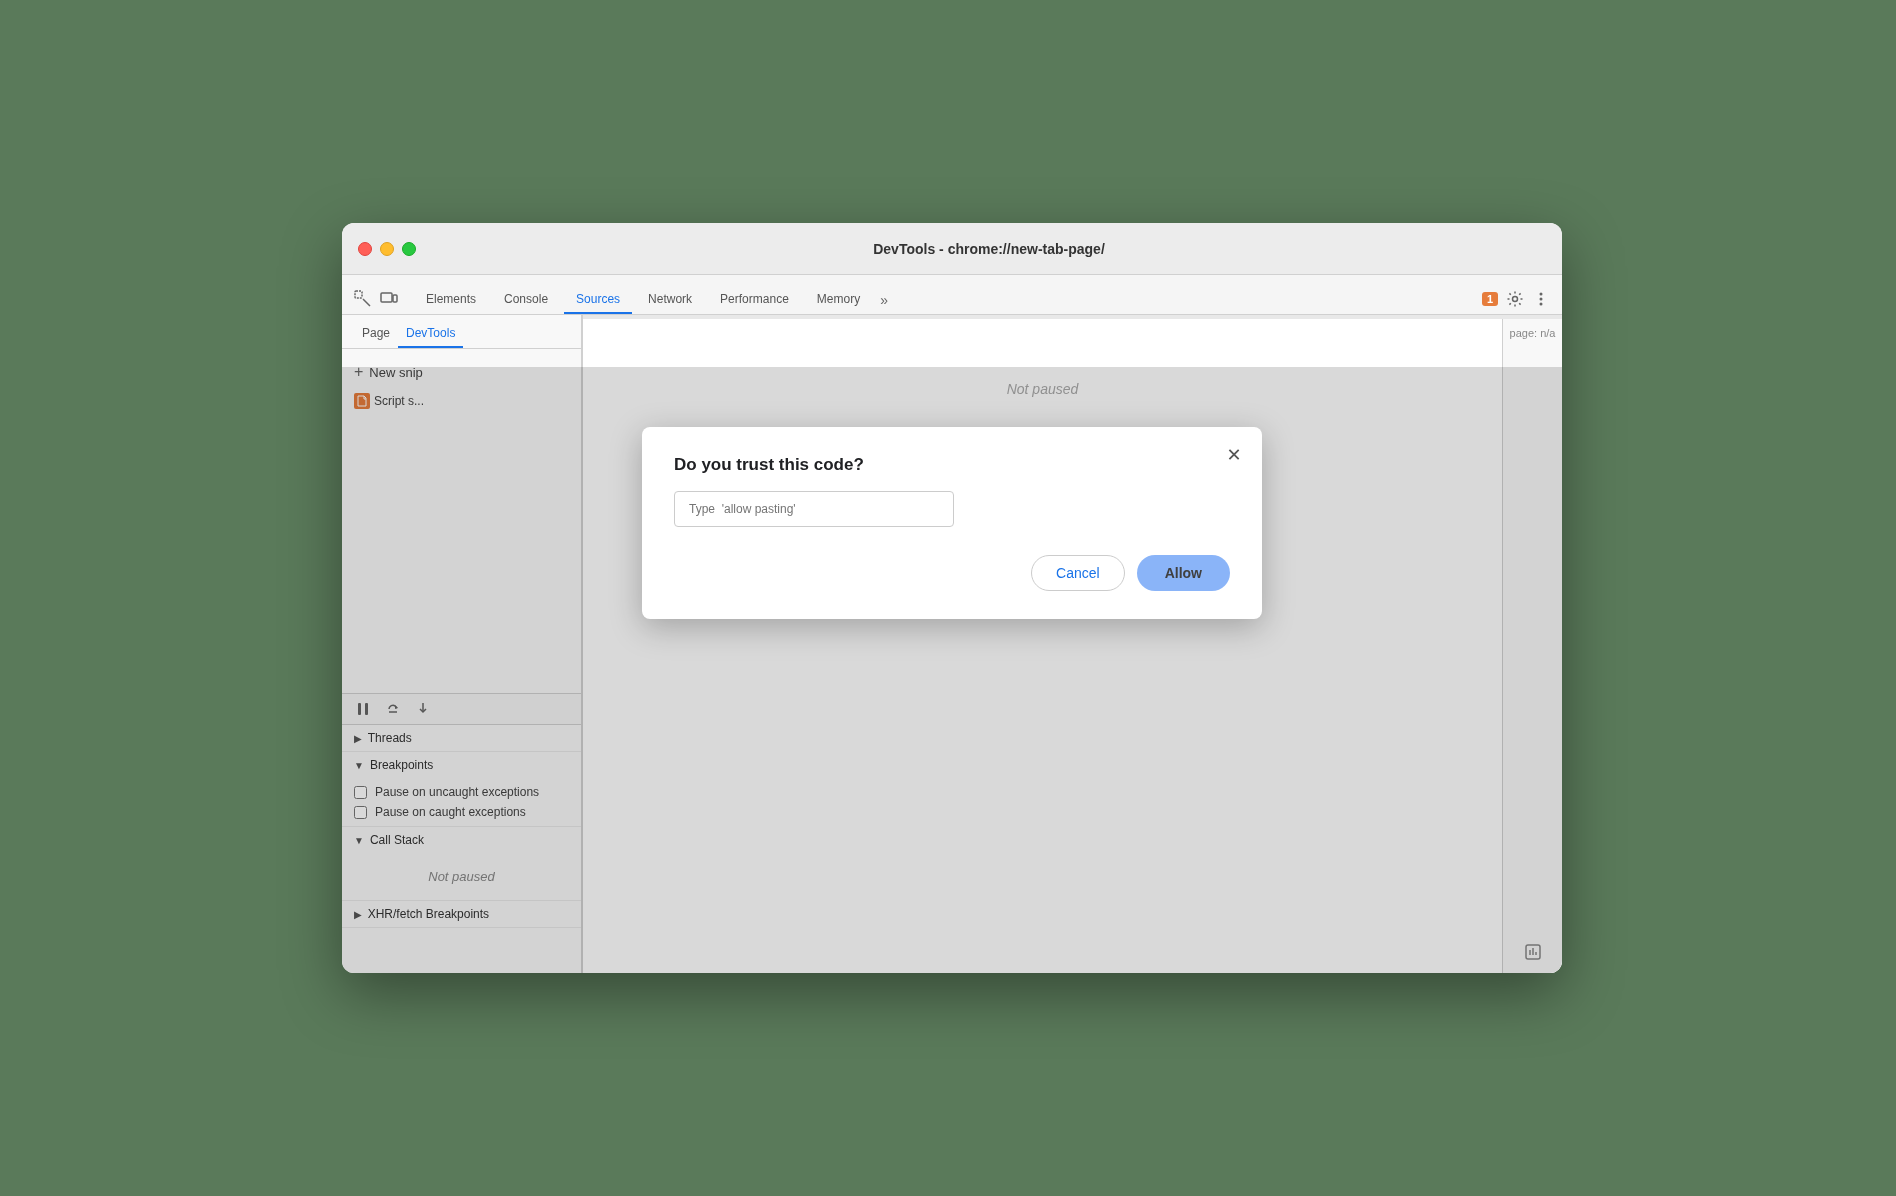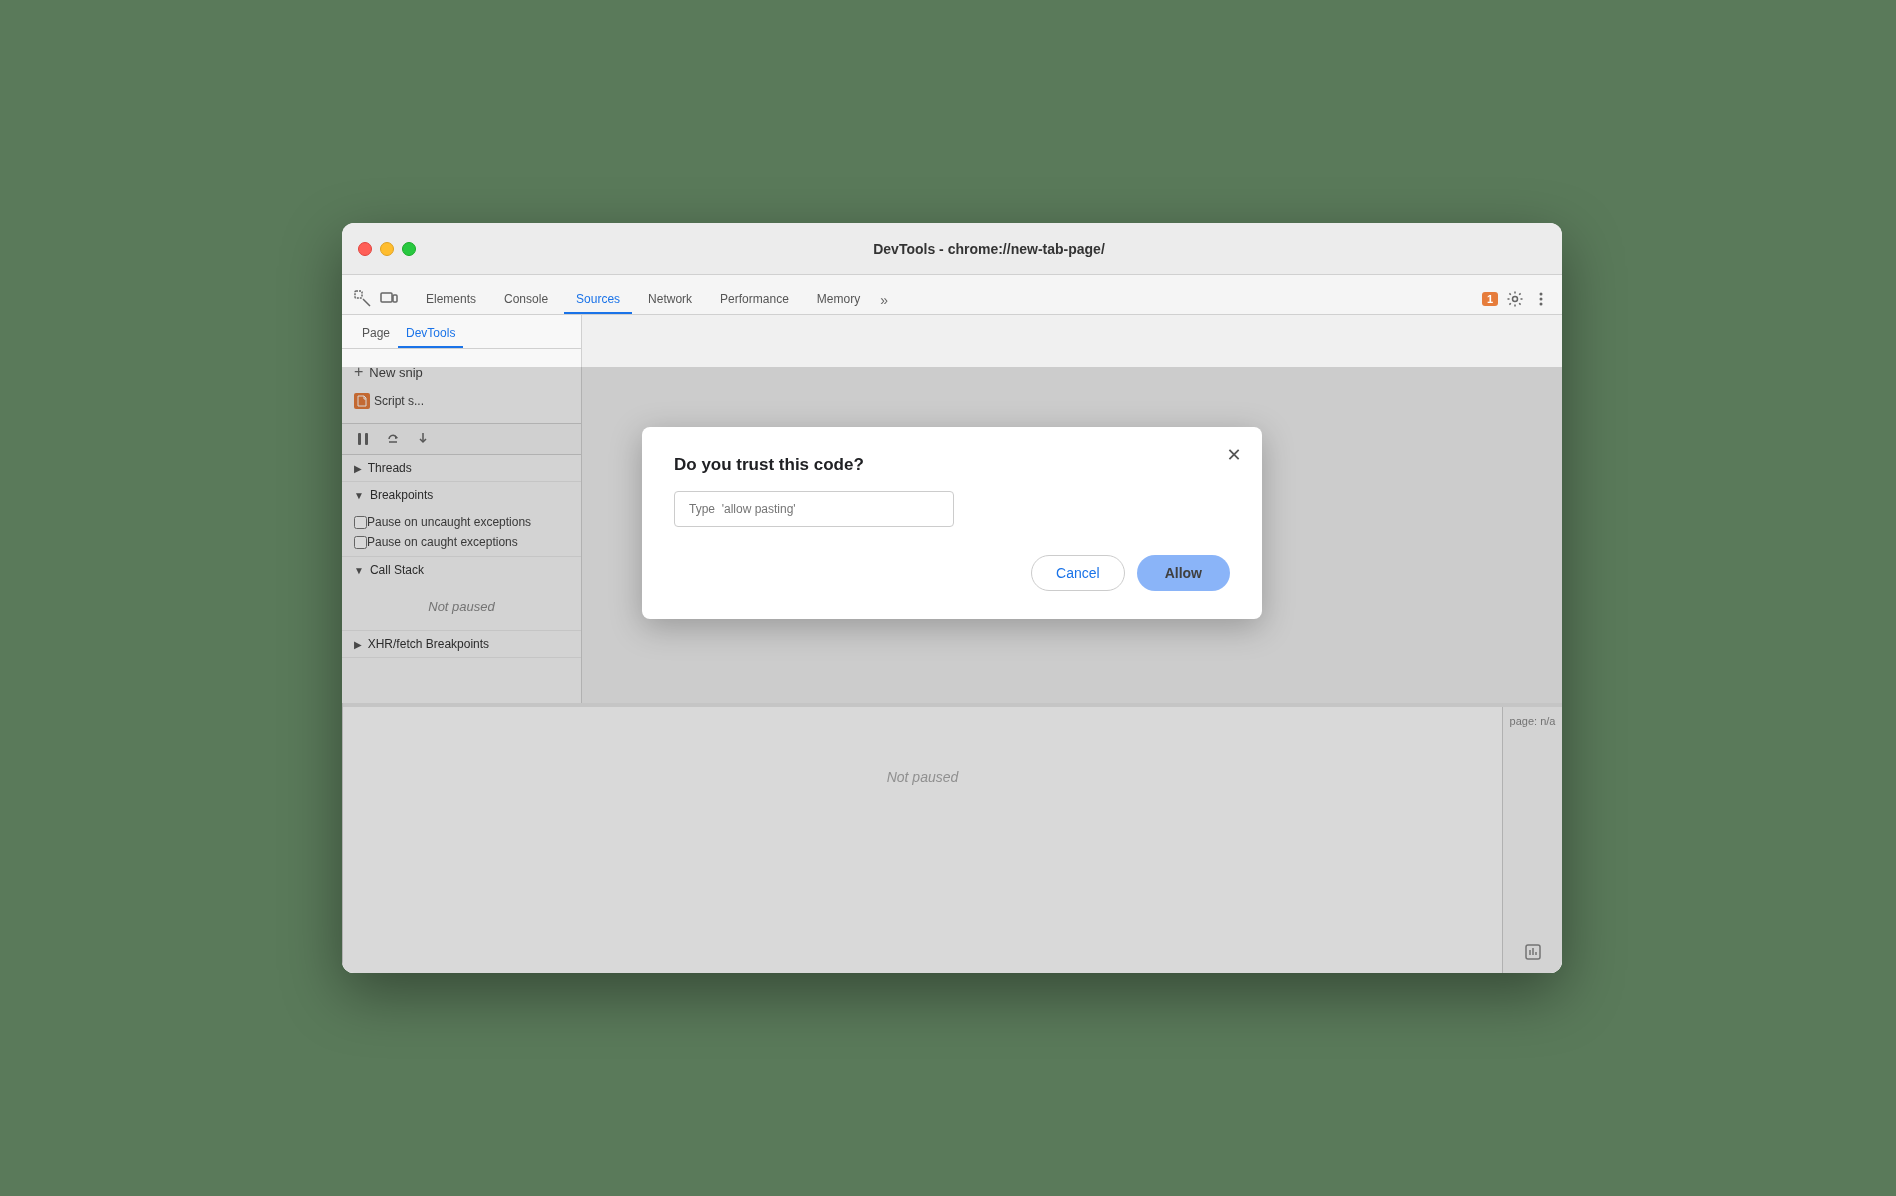--- a/index.html
+++ b/index.html
@@ -249,20 +249,21 @@
       color: #555;
     }
 
     .debugger-section-body {
       padding: 4px 12px;
     }
 
     .checkbox-item {
       display: flex;
       align-items: center;
+      gap: 8px;
       padding: 3px 0;
       font-size: 12px;
       color: #444;
     }
 
     .checkbox-item input {
       width: 13px;
       height: 13px;
     }
 
@@ -424,21 +425,21 @@
       <div class="devtools-icon">
         <svg width="18" height="18" viewBox="0 0 18 18" fill="none">
           <circle cx="9" cy="4" r="1.5" fill="#666"></circle>
           <circle cx="9" cy="9" r="1.5" fill="#666"></circle>
           <circle cx="9" cy="14" r="1.5" fill="#666"></circle>
         </svg>
       </div>
     </div>
   </div>
 
-  <div class="main-content" style="position:relative;flex-direction:column;">
+  <div class="main-content" style="position:relative;">
 
     <div class="sidebar">
       <div class="sidebar-tabs">
         <div class="sidebar-tab">Page</div>
         <div class="sidebar-tab active">DevTools</div>
       </div>
       <div class="sidebar-body">
         <div class="sidebar-new-snip">
           <span class="sidebar-new-snip-icon">+</span>
           <span>New snip</span>

